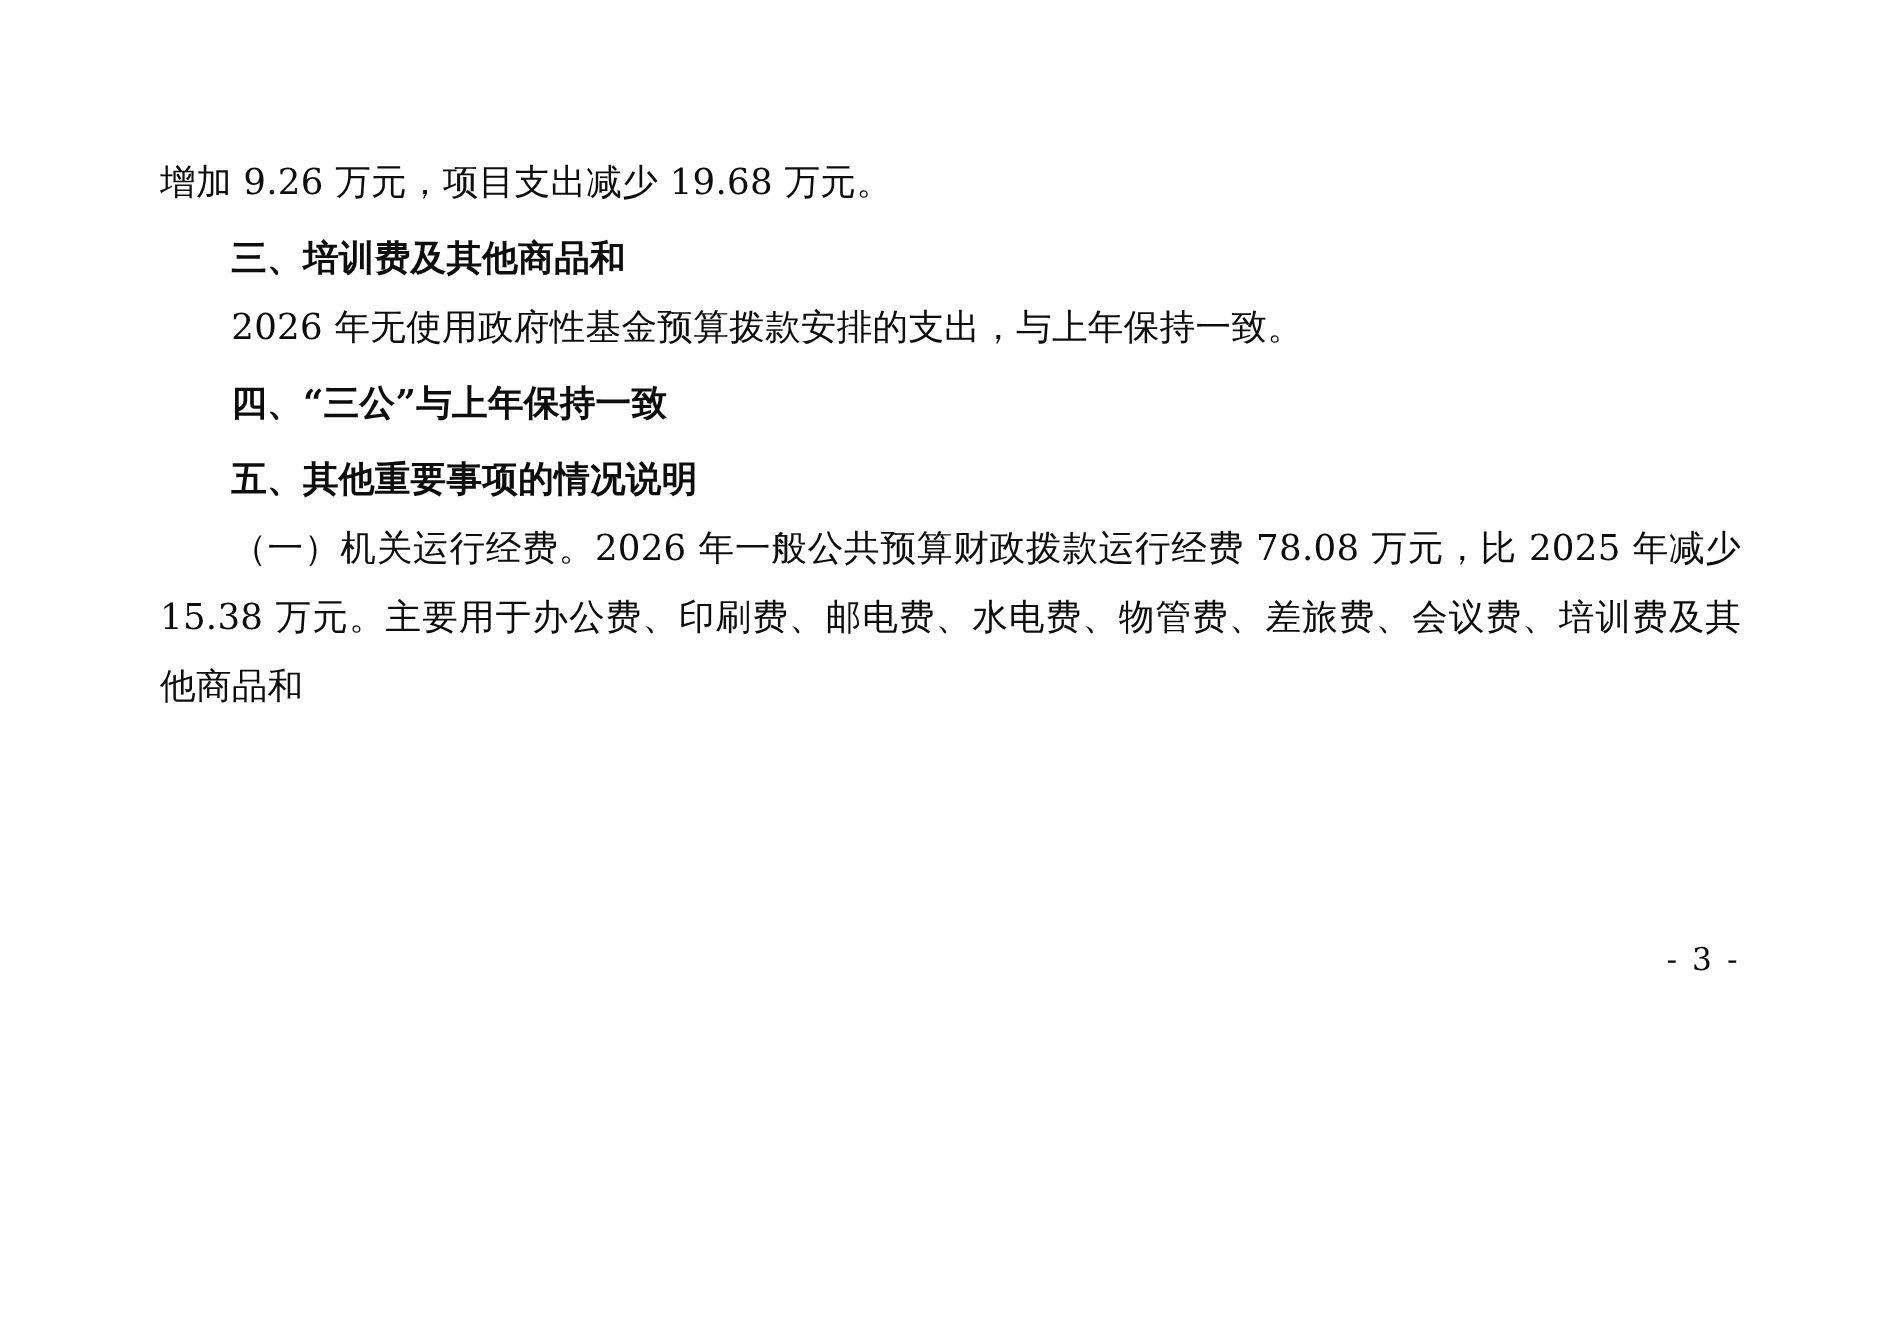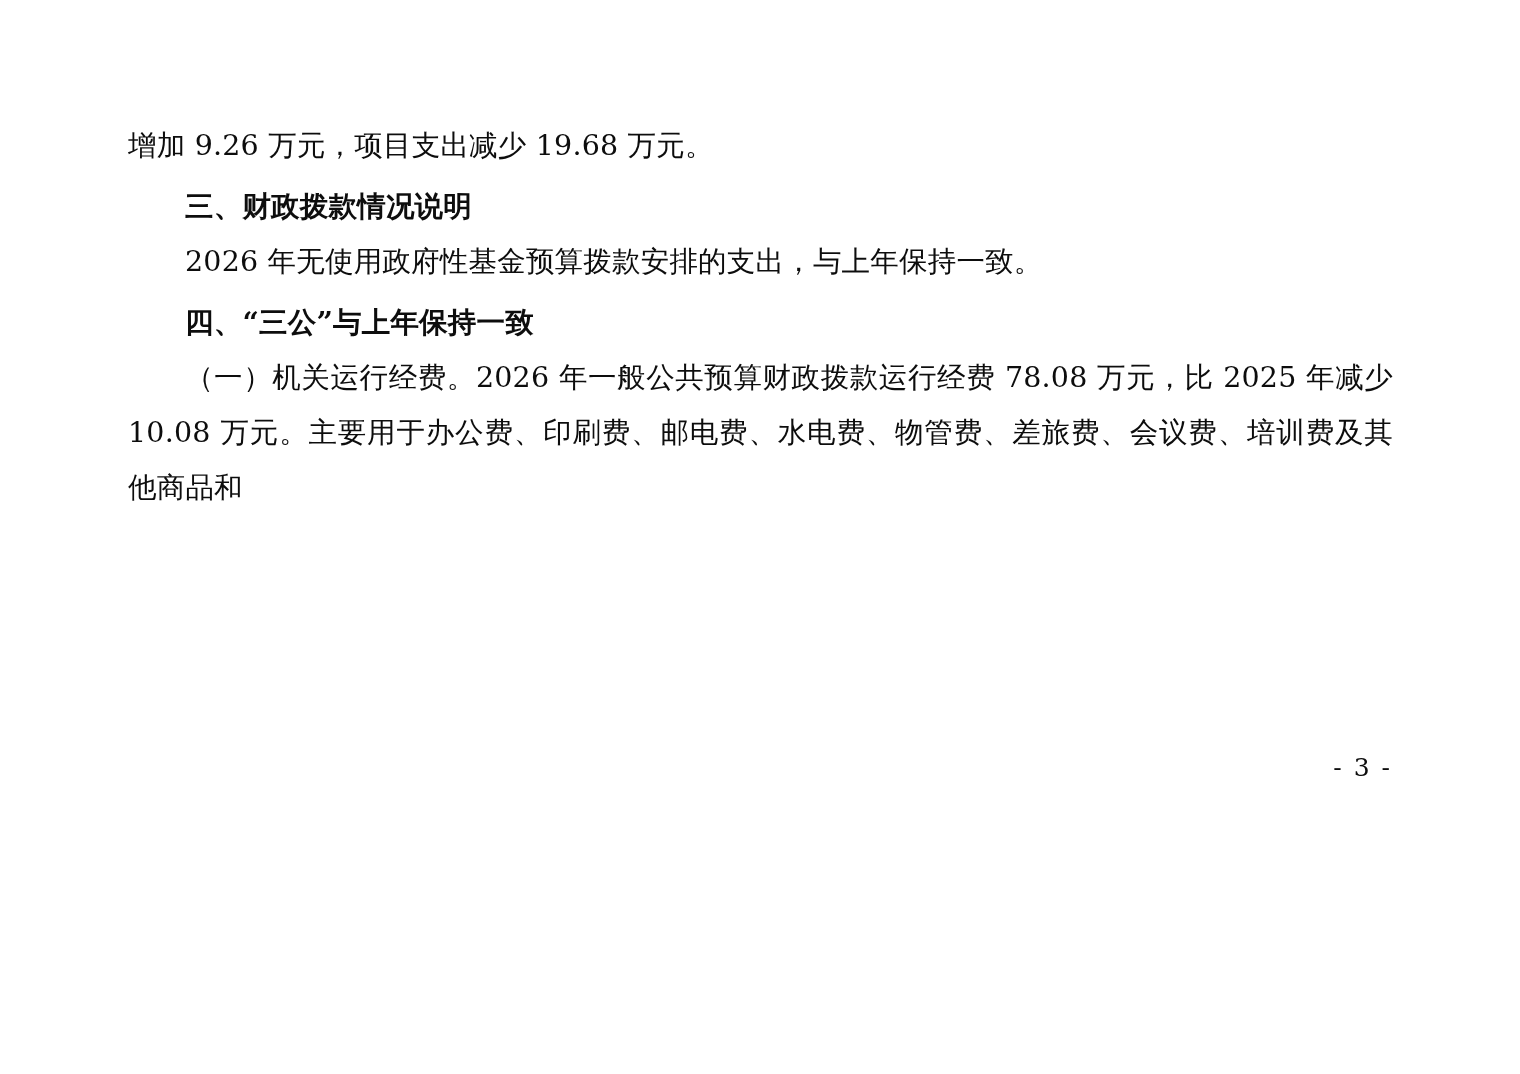--- a/index.html
+++ b/index.html
@@ -55,27 +55,28 @@
   }
 </style>
 </head>
 <body>
 
 <div class="page">
   <div class="content">
 
     <p class="body-text">增加 9.26 万元，项目支出减少 19.68 万元。</p>
 
-    <p class="heading">三、财政拨款情况说明</p>
+    <p class="heading">三、培训费及其他商品和</p>
 
 
     <p class="body-text indent">2026 年无使用政府性基金预算拨款安排的支出，与上年保持一致。</p>
 
     <p class="heading">四、“三公”与上年保持一致</p>
 
 
+    <p class="heading">五、其他重要事项的情况说明</p>
 
-    <p class="body-text indent">（一）机关运行经费。2026 年一般公共预算财政拨款运行经费 78.08 万元，比 2025 年减少 10.08 万元。主要用于办公费、印刷费、邮电费、水电费、物管费、差旅费、会议费、培训费及其他商品和</p>
+    <p class="body-text indent">（一）机关运行经费。2026 年一般公共预算财政拨款运行经费 78.08 万元，比 2025 年减少 15.38 万元。主要用于办公费、印刷费、邮电费、水电费、物管费、差旅费、会议费、培训费及其他商品和</p>
 
   </div>
 
   <div class="page-number">- 3 -</div>
 </div>
 
 </body></html>

